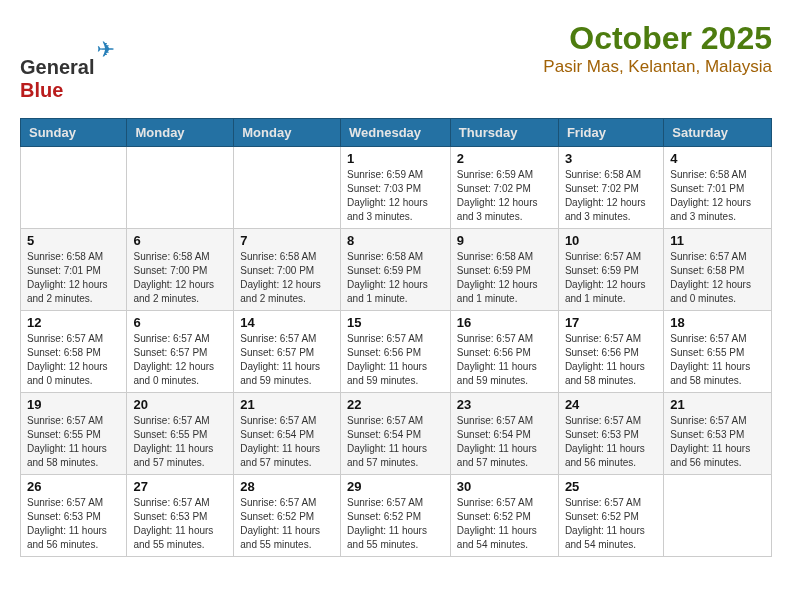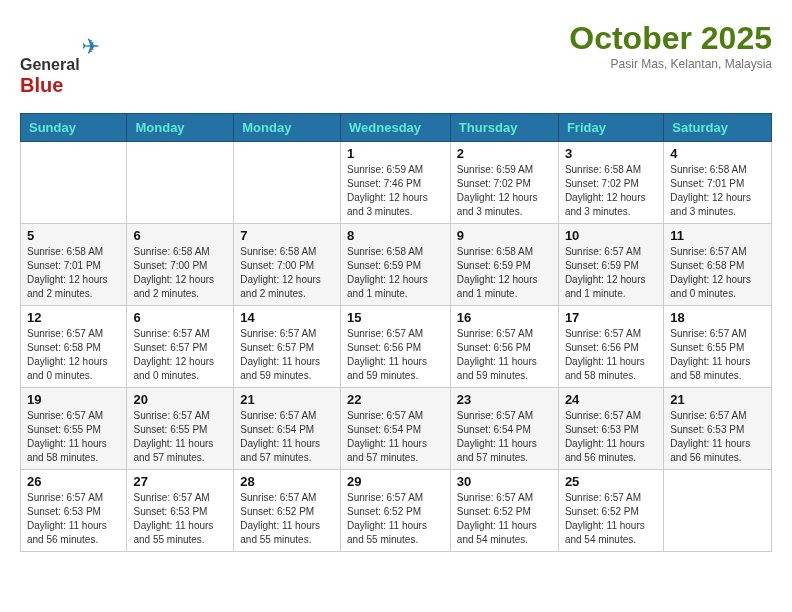--- a/index.html
+++ b/index.html
@@ -20,21 +20,21 @@
       display: flex;
       flex-direction: column;
       align-items: flex-start;
     }
     .logo-text {
       display: flex;
       align-items: center;
       gap: 2px;
     }
     .logo-general {
-      font-size: 16px;
+      font-size: 20px;
       font-weight: bold;
       color: #333;
       margin-top: 36px;
     }
     .logo-blue {
       font-size: 20px;
       font-weight: bold;
       color: #b91c1c;
     }
     .logo-bird {
@@ -43,31 +43,31 @@
     }
     .title-area {
       text-align: right;
     }
     .month-title {
       font-size: 32px;
       font-weight: bold;
       color: #4d7c0f;
     }
     .subtitle {
-      font-size: 12px;
-      color: #737373;
+      font-size: 17px;
+      color: #a16207;
     }
     .calendar {
       width: 100%;
       border-collapse: collapse;
       border: 1px solid #ccc;
     }
     .calendar th {
       background-color: #2471a3;
-      color: #5eead4;
+      color: #e5e5e5;
       text-align: left;
       padding: 6px 8px;
       font-size: 13px;
       border: 1px solid #1a5276;
     }
     .calendar td {
       vertical-align: top;
       border: 1px solid #ccc;
       padding: 4px 6px;
       width: 113px;
@@ -123,21 +123,21 @@
       </tr>
   </thead>
   <tbody id="calendar-body">
   <tr>
         <td class="empty-cell"></td>
         <td class="empty-cell"></td>
         <td class="empty-cell"></td>
         <td>
           <span class="day-number">1</span>
           <div class="day-info">Sunrise: 6:59 AM
-Sunset: 7:46 PM
+Sunset: 7:03 PM
 Daylight: 12 hours and 3 minutes.</div>
         </td>
         <td>
           <span class="day-number">2</span>
           <div class="day-info">Sunrise: 6:59 AM
 Sunset: 7:02 PM
 Daylight: 12 hours and 3 minutes.</div>
         </td>
         <td>
           <span class="day-number">3</span>

